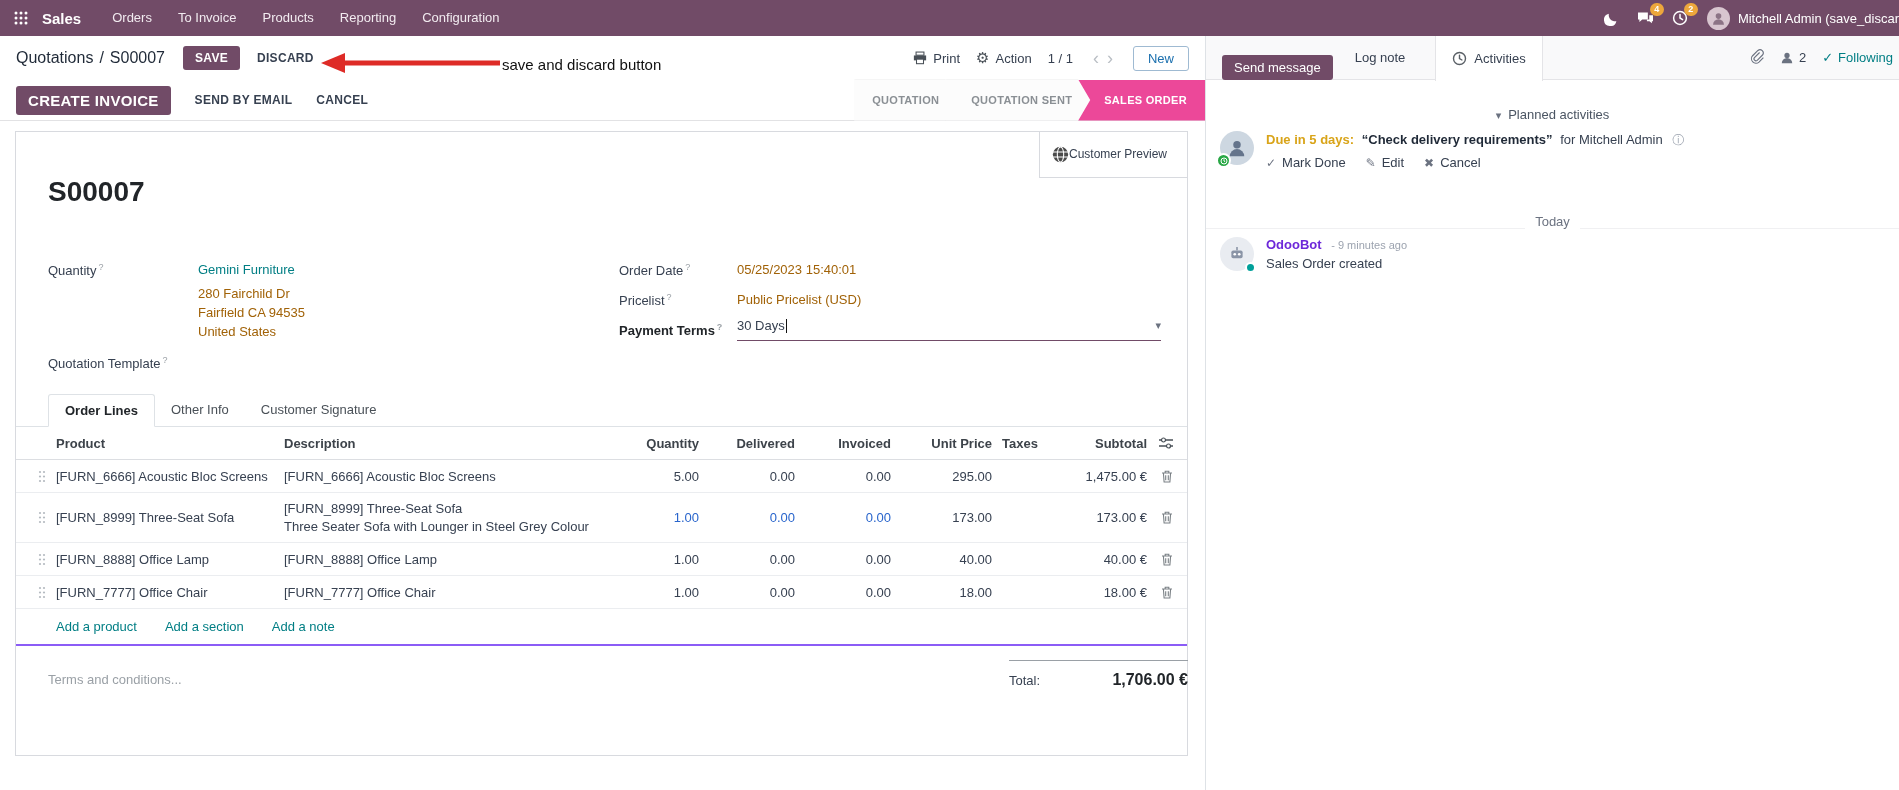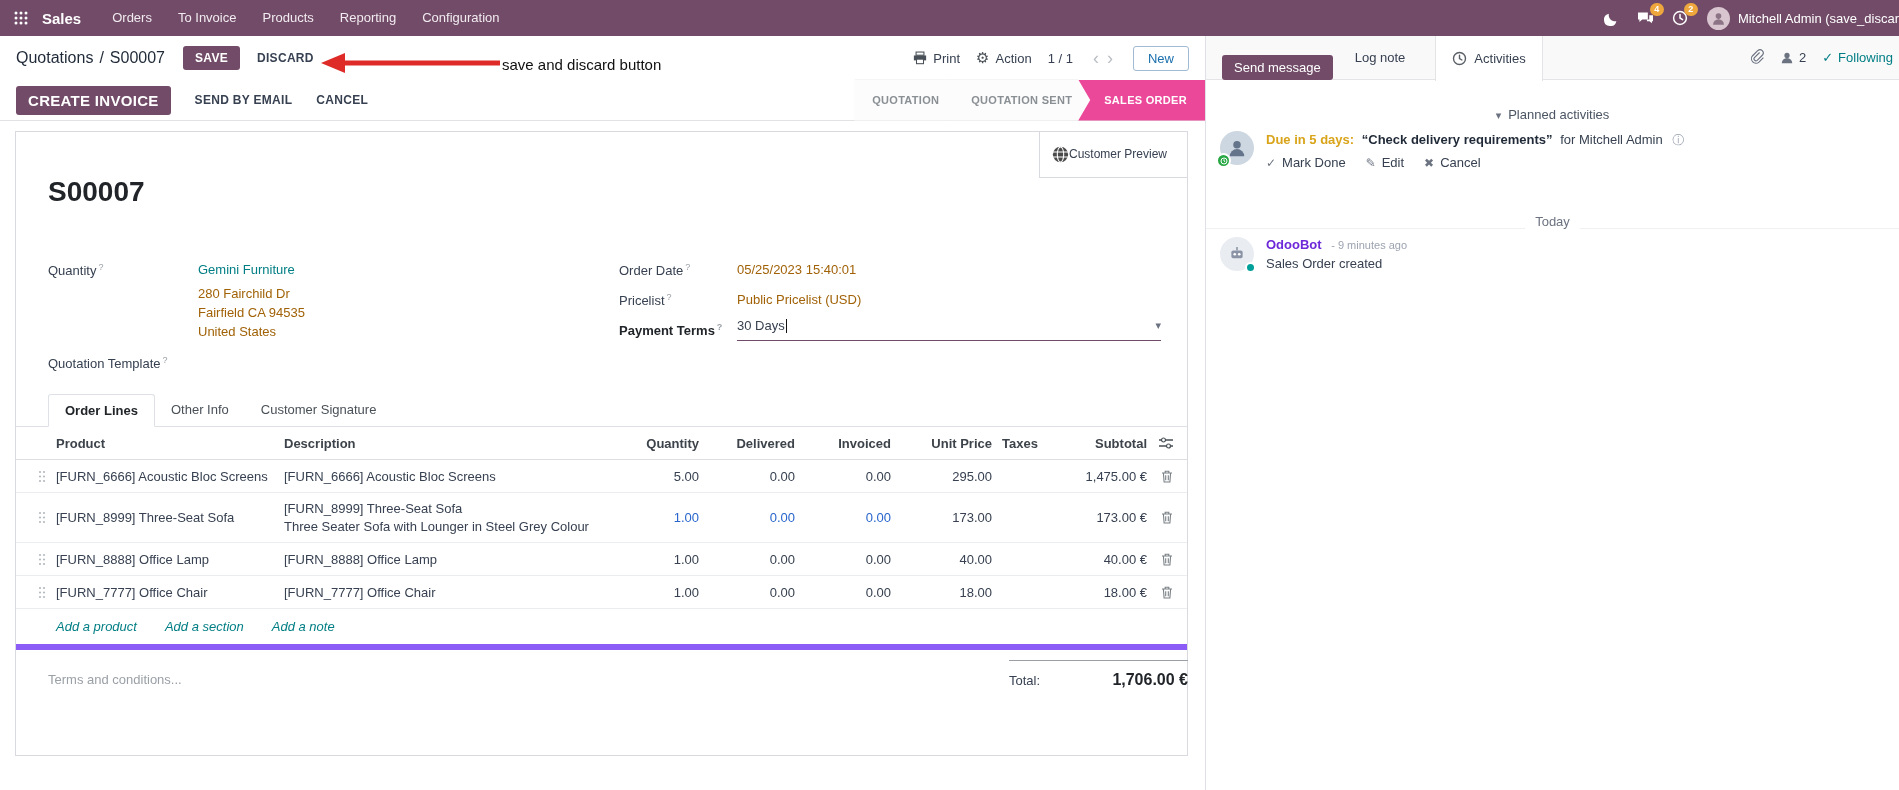--- a/index.html
+++ b/index.html
@@ -67,21 +67,21 @@
   .orow { display:grid; grid-template-columns:18px 228px 1fr 90px 96px 96px 101px 70px 85px 26px; padding:0 14px 0 22px; align-items:center; border-bottom:1px solid #ebedf0; font-size:13px; color:#374151; }
   .orow.hdr { height:33px; font-weight:700; color:#3d434a; border-bottom:1px solid #dcdee2; }
   .orow.r { padding-top:8px; padding-bottom:8px; min-height:33px; }
   .c-r { text-align:right; }
   .c-taxes { padding-left:10px; }
   .c-handle { display:flex; align-items:center; cursor:grab; }
   .c-trash { display:flex; justify-content:flex-end; cursor:pointer; }
   .desc2 { margin-top:3px; }
   .edited { color:#2965cc; }
   .hdr-gear { display:flex; justify-content:flex-end; cursor:pointer; }
-  .addlinks { display:flex; gap:28px; padding:10px 0 10px 40px; border-bottom:6px solid #8b5cf6; font-size:13px;font-style:italic; }
+  .addlinks { display:flex; gap:28px; padding:10px 0 10px 40px; border-bottom:2px solid #8b5cf6; font-size:13px; }
   .terms { position:absolute; left:32px; top:540px; font-size:13px; color:#9aa0a6; cursor:text; }
   .totals { position:absolute; left:993px; top:528px; width:179px; border-top:1px solid #9aa0a6; padding-top:10px; display:flex; justify-content:space-between; align-items:baseline; }
   .total-label { font-size:13px; color:#374151; }
   .total-value { font-size:16px; font-weight:700; color:#212529; }
 
   
   .chatter-strip { position:absolute; left:1206px; top:36px; width:693px; height:44px; background:#f9f9fa; border-bottom:1px solid #e4e4e7; display:flex; align-items:center; z-index:4; }
   .btn-sendmsg { background:#714B67; color:#fff; font-size:13px; padding:5px 12px; border-radius:3px; margin-left:16px; cursor:pointer;margin-top:19px; }
   .lognote { font-size:13px; color:#374151; margin-left:22px; cursor:pointer; }
   .tab-activities { align-self:flex-start; height:45px; margin-left:30px; background:#fff; border-left:1px solid #e4e4e7; border-right:1px solid #e4e4e7; display:flex; align-items:center; gap:7px; padding:0 16px; font-size:13px; color:#374151; cursor:pointer; }

